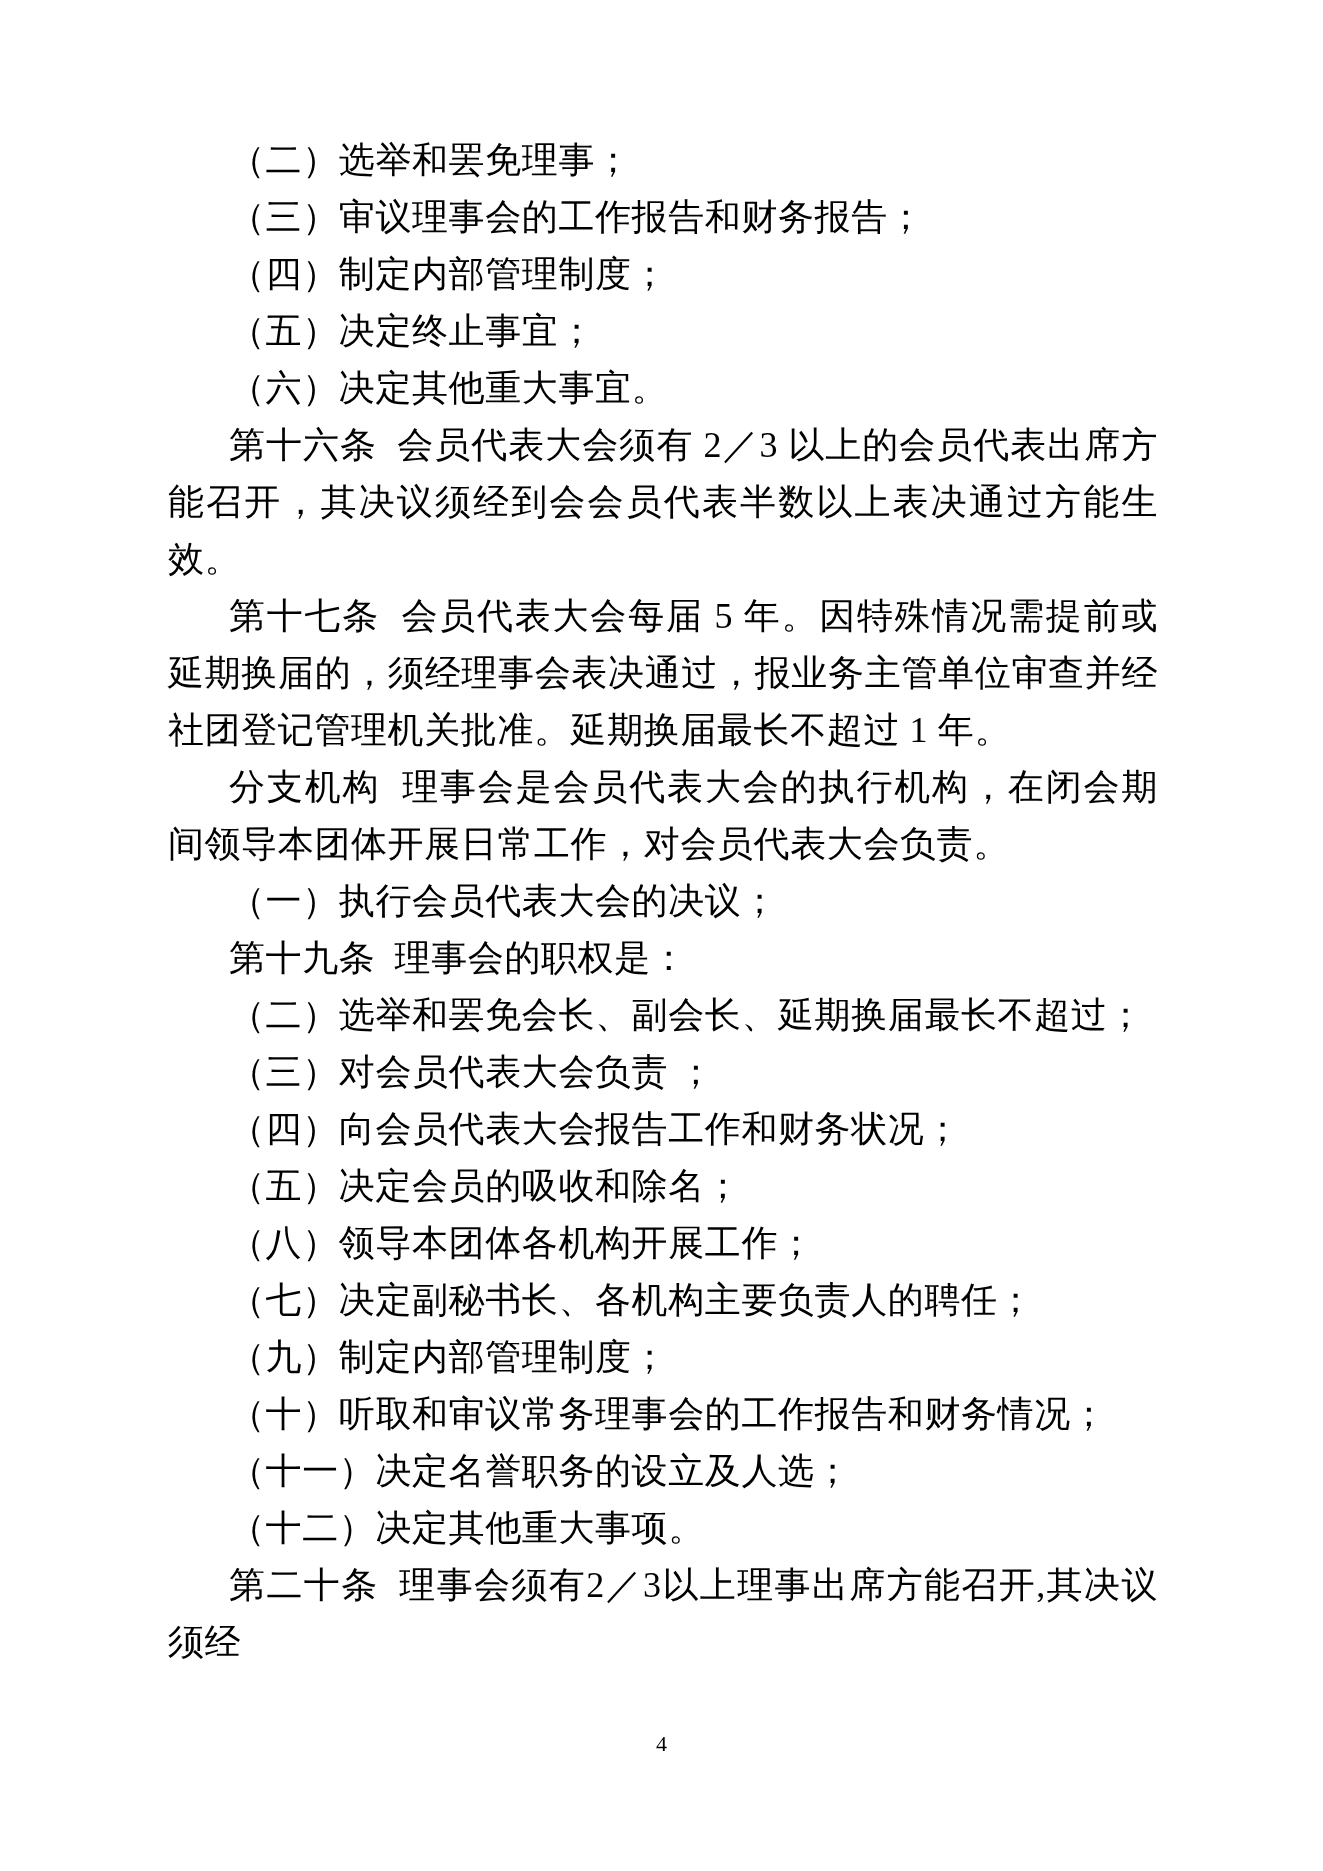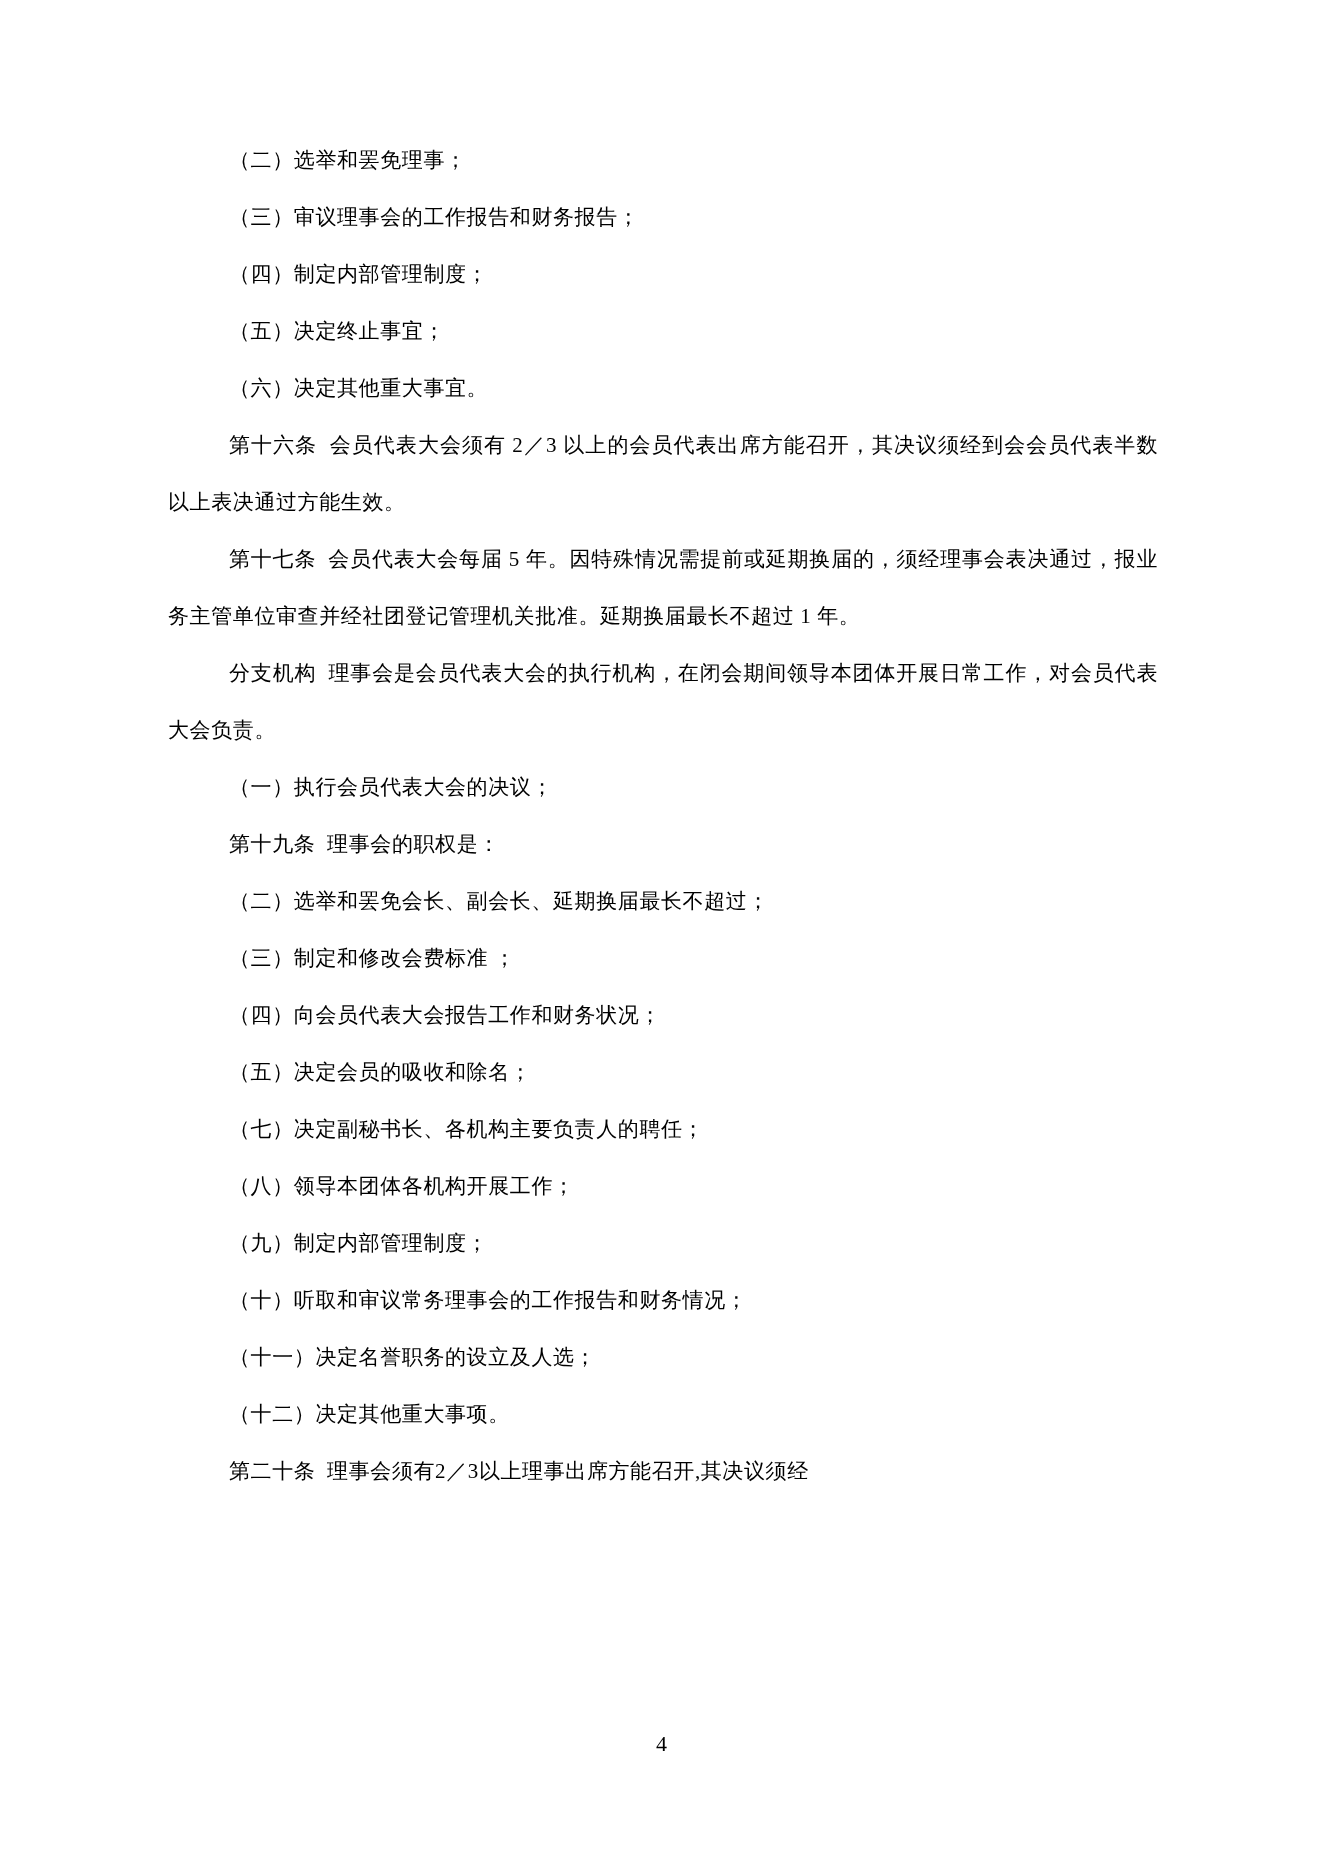--- a/index.html
+++ b/index.html
@@ -19,21 +19,21 @@
     box-sizing: border-box;
     overflow: hidden;
   }
   .content {
     position: absolute;
     left: 168px;
     top: 132px;
     width: 990px;
   }
   .para {
-    font-size: 21px;
+    font-size: 36px;
     line-height: 57px;
     letter-spacing: 0.6px;
     text-align: justify;
     text-justify: inter-ideograph;
     margin: 0;
     white-space: pre-wrap;
     word-break: break-all;
   }
   .indent {
     text-indent: 61px;
@@ -58,25 +58,25 @@
     <p class="para indent">（三）审议理事会的工作报告和财务报告；</p>
     <p class="para indent">（四）制定内部管理制度；</p>
     <p class="para indent">（五）决定终止事宜；</p>
     <p class="para indent">（六）决定其他重大事宜。</p>
     <p class="para indent">第十六条  会员代表大会须有 2／3 以上的会员代表出席方能召开，其决议须经到会会员代表半数以上表决通过方能生效。</p>
     <p class="para indent">第十七条  会员代表大会每届 5 年。因特殊情况需提前或延期换届的，须经理事会表决通过，报业务主管单位审查并经社团登记管理机关批准。延期换届最长不超过 1 年。</p>
     <p class="para indent">分支机构  理事会是会员代表大会的执行机构，在闭会期间领导本团体开展日常工作，对会员代表大会负责。</p>
     <p class="para indent">（一）执行会员代表大会的决议；</p>
     <p class="para indent">第十九条  理事会的职权是：</p>
     <p class="para indent">（二）选举和罢免会长、副会长、延期换届最长不超过；</p>
-    <p class="para indent">（三）制定和修改会费标准 ；</p>
+    <p class="para indent">（三）对会员代表大会负责 ；</p>
     <p class="para indent">（四）向会员代表大会报告工作和财务状况；</p>
     <p class="para indent">（五）决定会员的吸收和除名；</p>
+    <p class="para indent">（八）领导本团体各机构开展工作；</p>
     <p class="para indent">（七）决定副秘书长、各机构主要负责人的聘任；</p>
-    <p class="para indent">（八）领导本团体各机构开展工作；</p>
     <p class="para indent">（九）制定内部管理制度；</p>
     <p class="para indent">（十）听取和审议常务理事会的工作报告和财务情况；</p>
     <p class="para indent">（十一）决定名誉职务的设立及人选；</p>
     <p class="para indent">（十二）决定其他重大事项。</p>
     <p class="para indent">第二十条  理事会须有2／3以上理事出席方能召开,其决议须经</p>
   </div>
   <div class="page-number">4</div>
 </div>
 
 </body></html>

